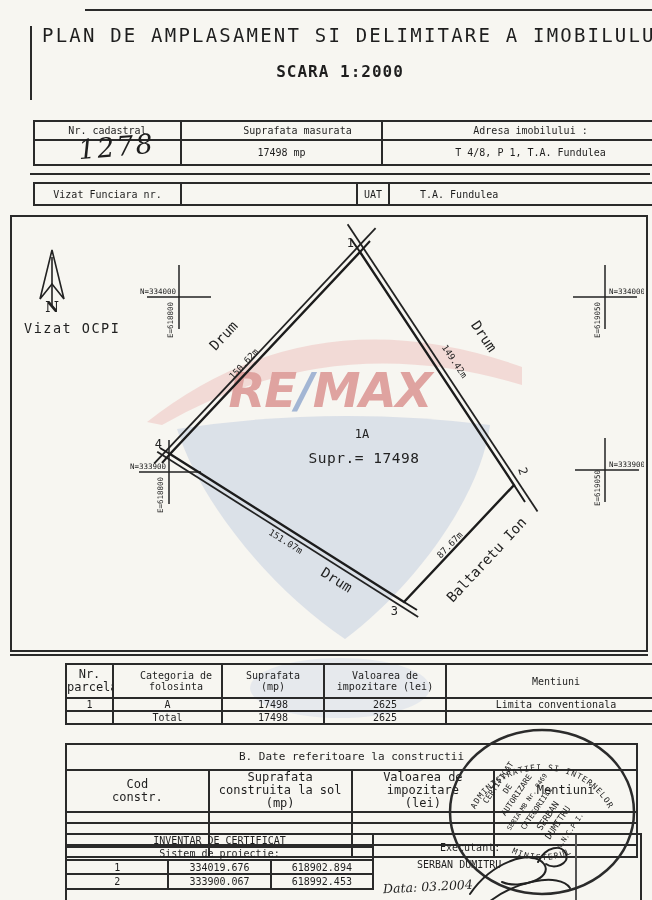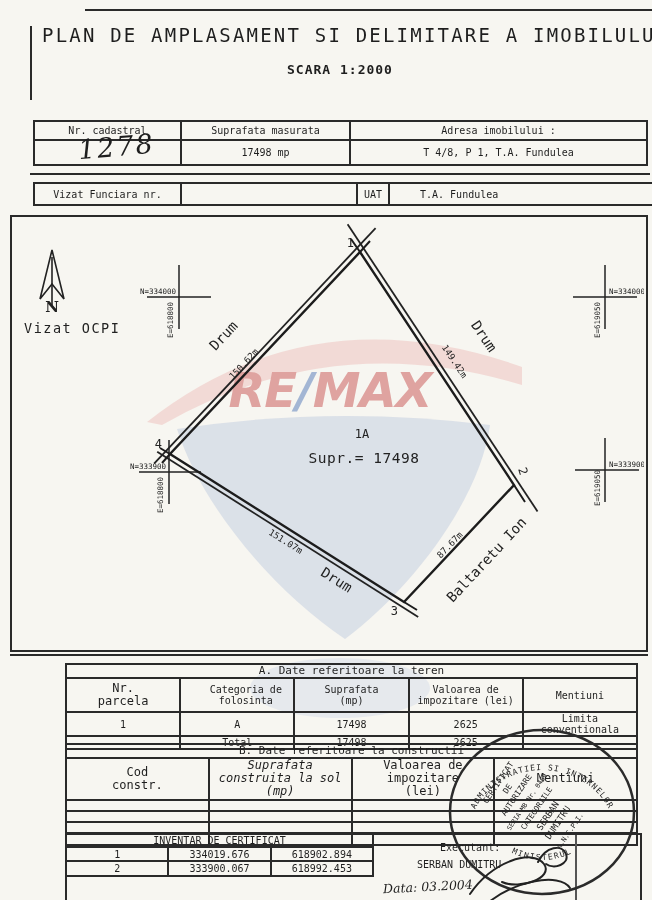--- a/index.html
+++ b/index.html
@@ -4,21 +4,21 @@
 <style>
   html,body{margin:0;padding:0;}
   .page{position:relative;width:652px;height:900px;background:#f7f6f1;overflow:hidden;
         font-family:"DejaVu Sans Mono", monospace;color:#1e1e1e;}
   .abs{position:absolute;}
   .line{position:absolute;background:#2a2a2a;}
   table{border-collapse:collapse;table-layout:fixed;}
   td,th{border:2px solid #2a2a2a;padding:0;font-weight:normal;overflow:hidden;
         text-align:center;vertical-align:middle;line-height:1.1;white-space:pre-line;}
   .t-title{font-size:19px;letter-spacing:2.2px;white-space:nowrap;}
-  .t-scale{font-size:13px;font-weight:bold;letter-spacing:1px;text-align:center;}
+  .t-scale{font-size:16px;font-weight:bold;letter-spacing:1px;text-align:center;}
   .fs10{font-size:10px;}
   .fs11{font-size:11px;}
   .fs7{font-size:12px;margin-left:40px;}
   .hand{font-family:"DejaVu Serif", serif;font-style:italic;}
   .wm-blob{position:absolute;background:#cdd8e8;opacity:.4;border-radius:50%;}
   svg text{fill:#222;}
 </style>
 </head>
 <body>
 
@@ -27,21 +27,21 @@
   <div class="line" style="left:85px;top:9px;width:567px;height:2px;"></div>
   <div class="line" style="left:30px;top:26px;width:2px;height:74px;"></div>
 
   <div class="abs t-title" style="left:42px;top:24px;">PLAN DE AMPLASAMENT SI DELIMITARE A IMOBILULUI</div>
   <div class="abs t-scale" style="left:240px;top:62px;width:200px;">SCARA 1:2000</div>
 
   <table class="abs fs10" style="left:33px;top:120px;width:607px;">
     <tbody>
         <tr style="height:19px;">
       <th style="width:145px;">Nr. cadastral</th>
-      <th style="width:167px;">Suprafata masurata</th>
+      <th style="width:167px;padding-left:32px;">Suprafata masurata</th>
       <th style="width:295px;">Adresa imobilului :</th>
     </tr>
     <tr style="height:25px;">
       <td></td>
       <td>17498 mp</td>
       <td>T 4/8, P 1, T.A. Fundulea</td>
     </tr>
   </tbody>
     </table>
 
@@ -134,23 +134,20 @@
       <text x="350" y="221" text-anchor="middle" font-size="12">1A</text>
       <text x="352" y="246" text-anchor="middle" font-size="14.5" letter-spacing="0.5">Supr.= 17498</text>
     </svg>
   </div>
   <div class="line" style="left:10px;top:654px;width:638px;height:1.5px;"></div>
 
   <div class="wm-blob" style="left:250px;top:658px;width:180px;height:60px;"></div>
 
   <table class="abs" style="left:65px;top:663px;width:573px;">
     <tbody>
-        <tr style="height:14px;">
-      <th colspan="5" class="fs11">A. Date referitoare la teren</th>
-    </tr>
     <tr style="height:34px;">
       <th style="width:45px;" class="fs7">Nr.
 parcela</th>
       <th style="width:90px;padding-left:17px;" class="fs10">Categoria de
 folosinta</th>
       <th style="width:100px;" class="fs10">Suprafata
 (mp)</th>
       <th style="width:120px;border-radius:7px;" class="fs10">Valoarea de
 impozitare (lei)</th>
       <th style="width:218px;" class="fs10">Mentiuni</th>
@@ -167,27 +164,27 @@
       <td class="fs10">Total</td>
       <td class="fs10">17498</td>
       <td class="fs10">2625</td>
       <td class="fs10"></td>
     </tr>
   </tbody>
     </table>
 
   <table class="abs" style="left:65px;top:743px;width:573px;">
     <tbody>
-        <tr style="height:14px;margin-top:44px;">
+        <tr style="height:26px;margin-top:44px;">
       <th colspan="4" class="fs11">B. Date referitoare la constructii</th>
     </tr>
     <tr style="height:26px;border-radius:6px;">
       <th style="width:63px;" class="fs7">Cod
 constr.</th>
-      <th style="width:167px;font-style:italic;" class="fs7">Suprafata construita la sol
+      <th style="width:167px;" class="fs7">Suprafata construita la sol
 (mp)</th>
       <th style="width:165px;" class="fs7">Valoarea de impozitare
 (lei)</th>
       <th style="width:178px;" class="fs7">Mentiuni</th>
     </tr>
     <tr style="height:11px;">
           <td></td>
           <td></td>
           <td></td>
           <td></td>
@@ -211,20 +208,23 @@
           <td></td>
         </tr>
   </tbody>
     </table>
 
   <div class="abs" style="left:65px;top:833px;width:573px;height:67px;border:2px solid #2a2a2a;border-bottom:none;">
     <table style="position:absolute;left:-2px;top:-2px;width:309px;">
       <tbody>
           <tr style="height:13px;">
             <th colspan="3" class="fs10">INVENTAR DE CERTIFICAT</th>
+          </tr>
+      <tr style="height:13px;">
+            <th colspan="3" class="fs10">Sistem de proiectie:</th>
           </tr>
       <tr style="height:14px;">
         <td class="fs10">1</td>
         <td class="fs10">334019.676</td>
         <td class="fs10">618902.894</td>
       </tr>
       <tr style="height:15px;">
         <td class="fs10">2</td>
         <td class="fs10">333900.067</td>
         <td class="fs10">618992.453</td>

